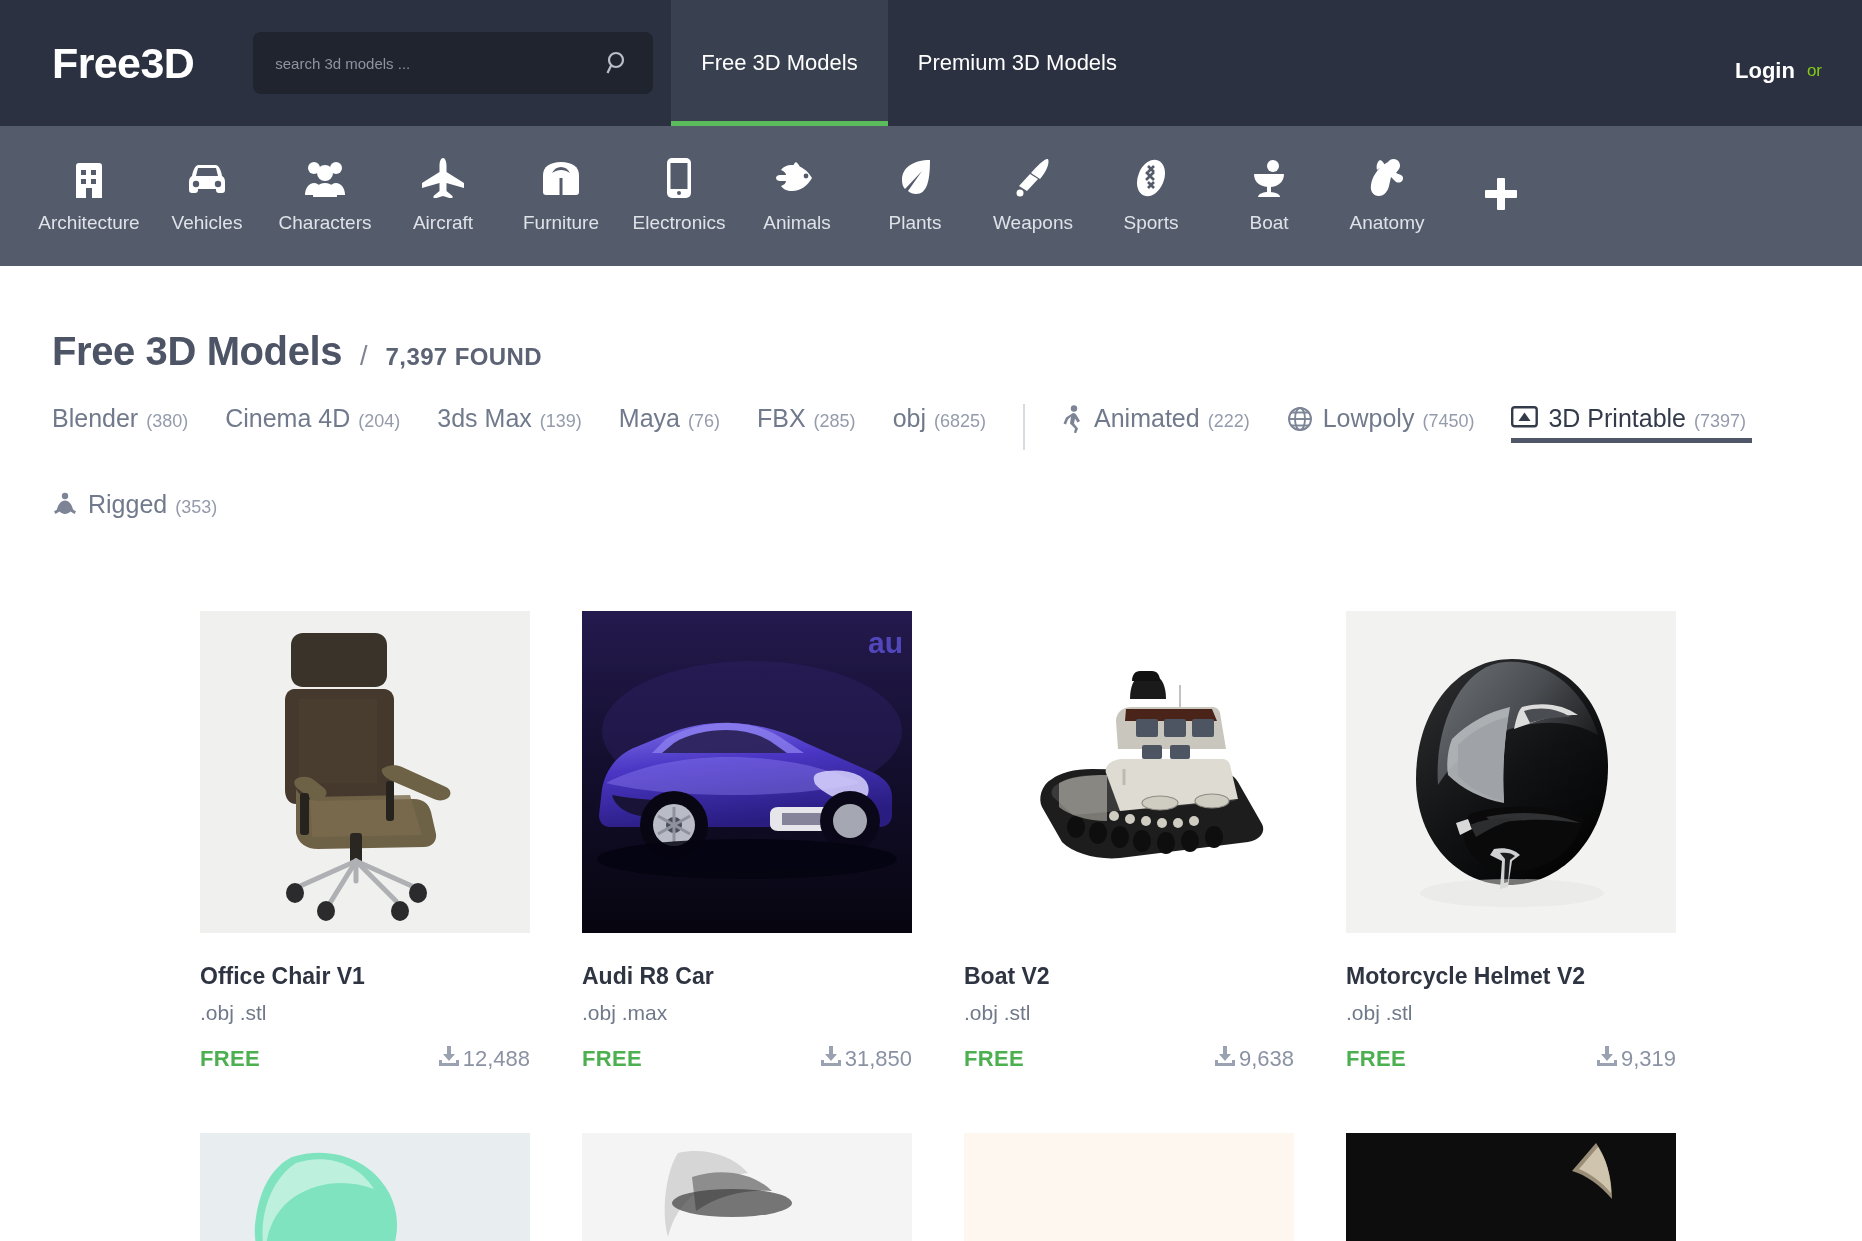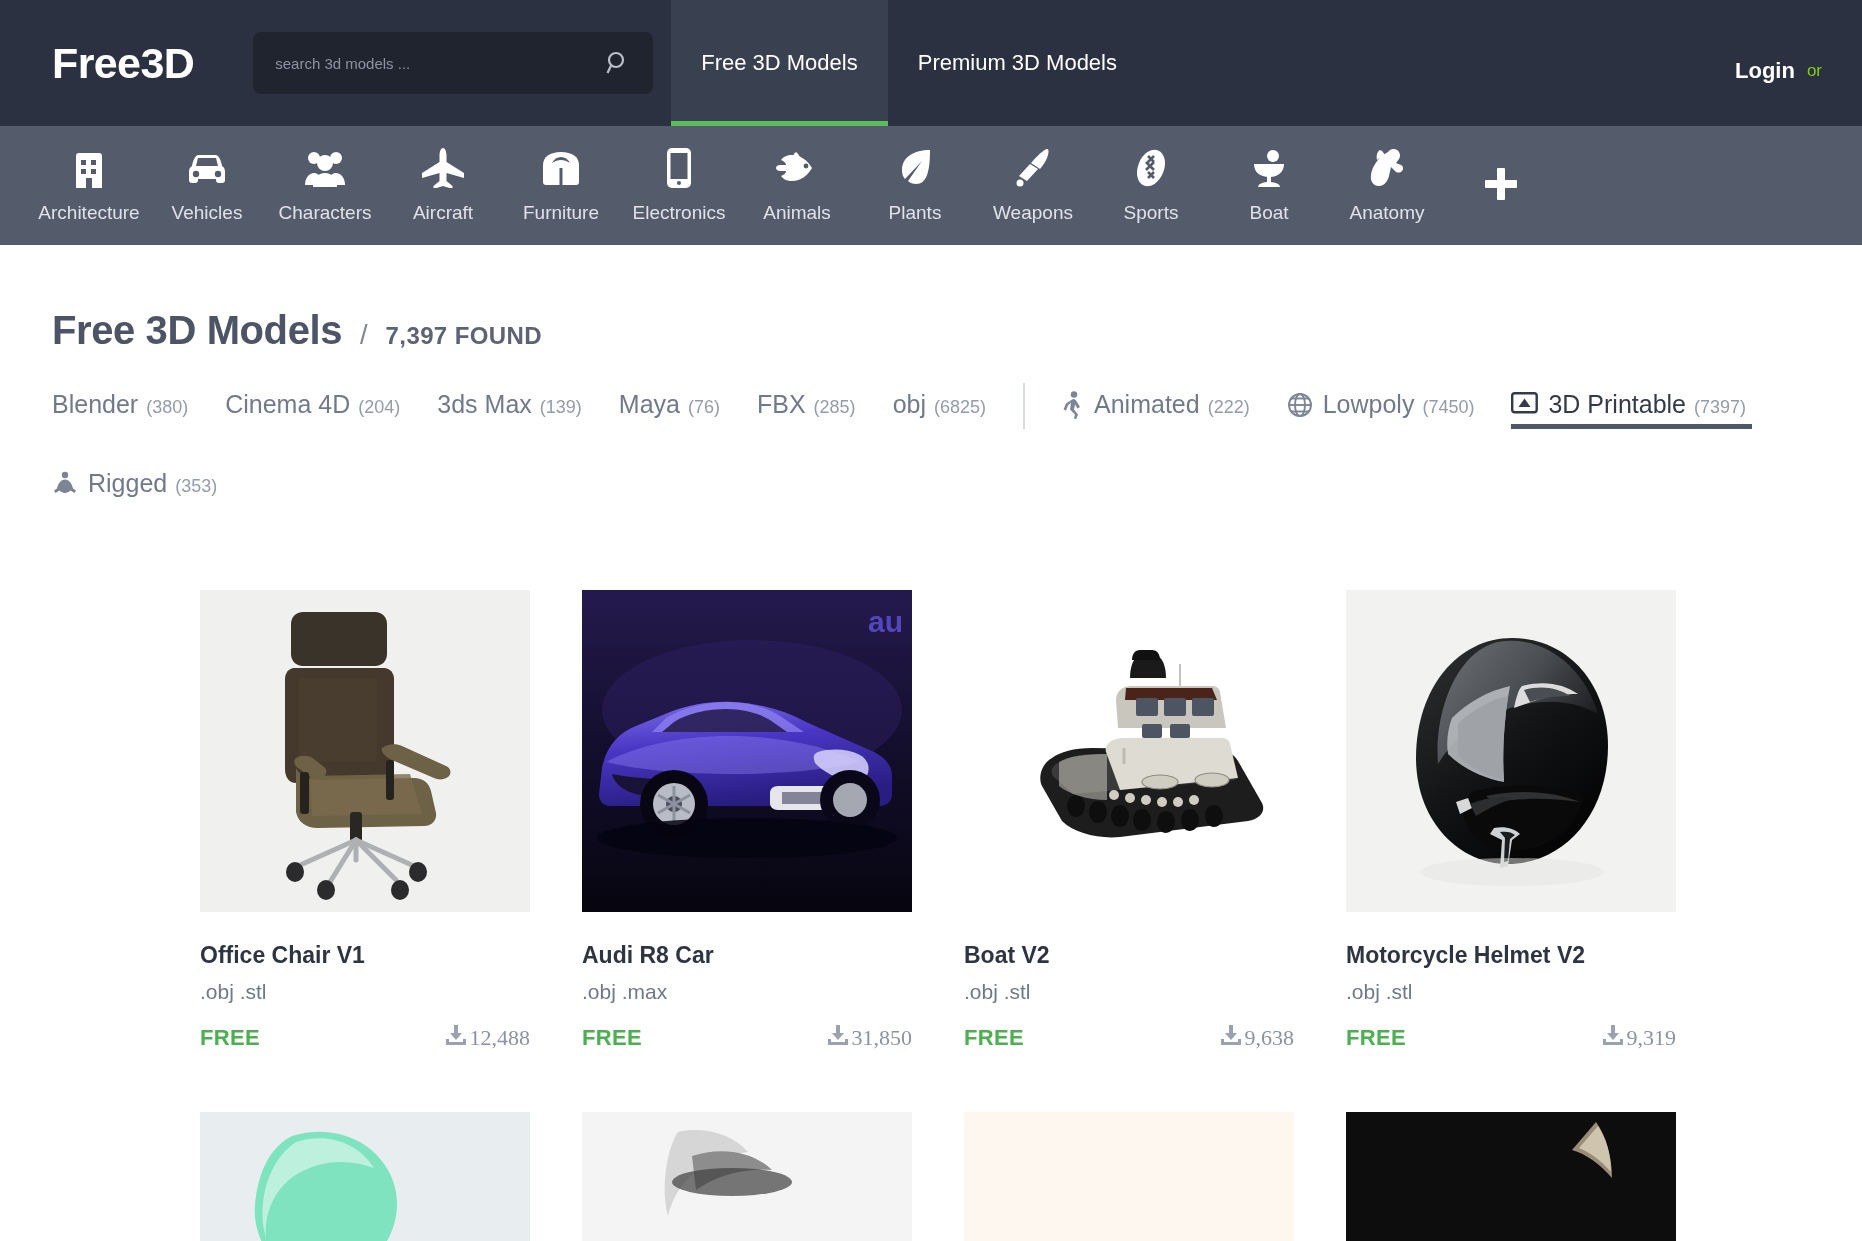--- a/index.html
+++ b/index.html
@@ -106,21 +106,21 @@
     font-size: 22px;
     padding: 14px 6px;
     border-top: 4px solid #4c5465;
     border-bottom: 4px solid #4c5465;
     cursor: pointer;
     white-space: nowrap;
   }
 
   
   .catbar {
-    height: 119px;
+    height: 140px;
     background: #545c6c;
     display: flex;
     align-items: center;
     padding-left: 30px;
   }
   .cat {
     width: 118px;
     display: flex;
     flex-direction: column;
     align-items: center;
@@ -170,21 +170,21 @@
     font-size: 24px;
     font-weight: 700;
     color: #5b6374;
     letter-spacing: 0.4px;
   }
 
   .filters {
     margin-top: 30px;
     display: flex;
     flex-wrap: wrap;
-    align-items: flex-end;
+    align-items: flex-start;
     row-gap: 20px;
   }
   .filter {
     display: flex;
     align-items: baseline;
     gap: 8px;
     margin-right: 37px;
     cursor: pointer;
     position: relative;
     padding-bottom: 10px;
@@ -258,21 +258,20 @@
     font-weight: 700;
     color: #4caf50;
     letter-spacing: 0.3px;
   }
   .dl {
     display: flex;
     align-items: center;
     gap: 3px;
     color: #8a92a3;
     font-size: 22px;
-    font-family: Liberation Serif, serif;
   }
 </style>
 </head>
 <body>
 
 <div class="topbar">
   <div class="brand">Free3D</div>
 
   <div class="search-wrap">
     <div class="search-box">

